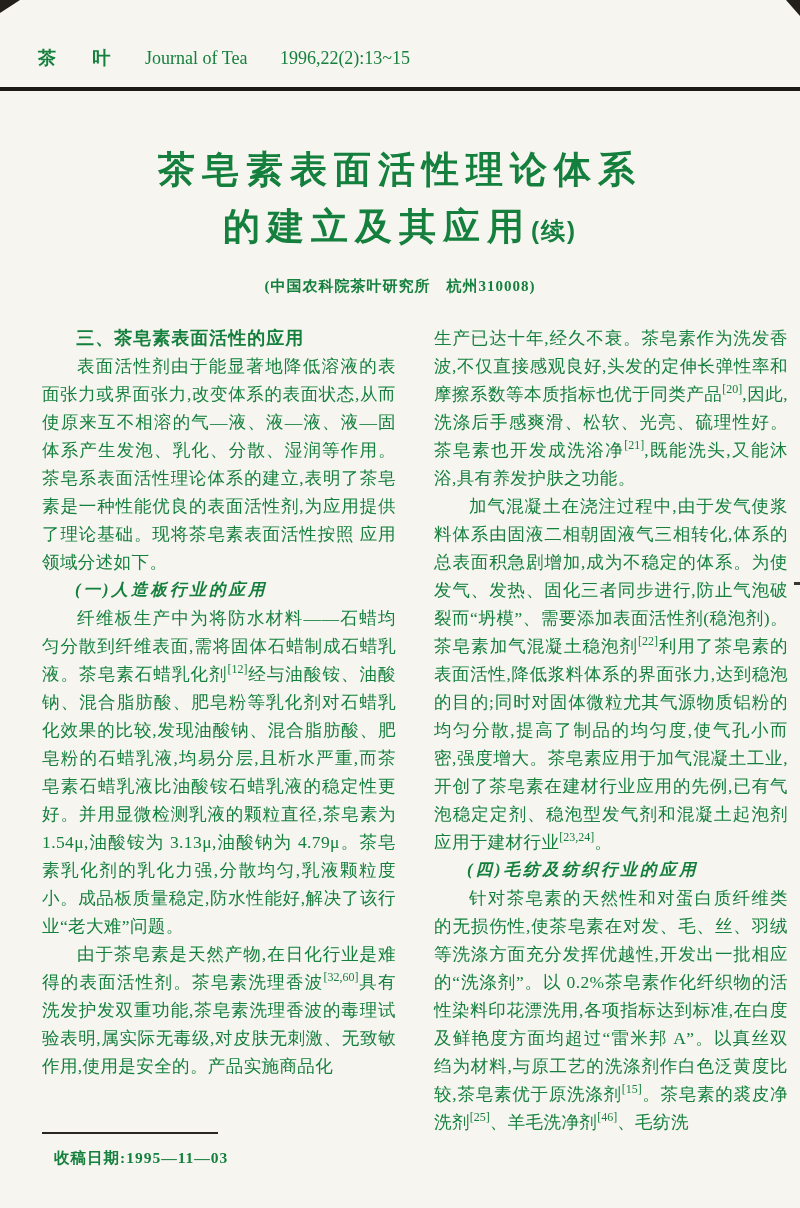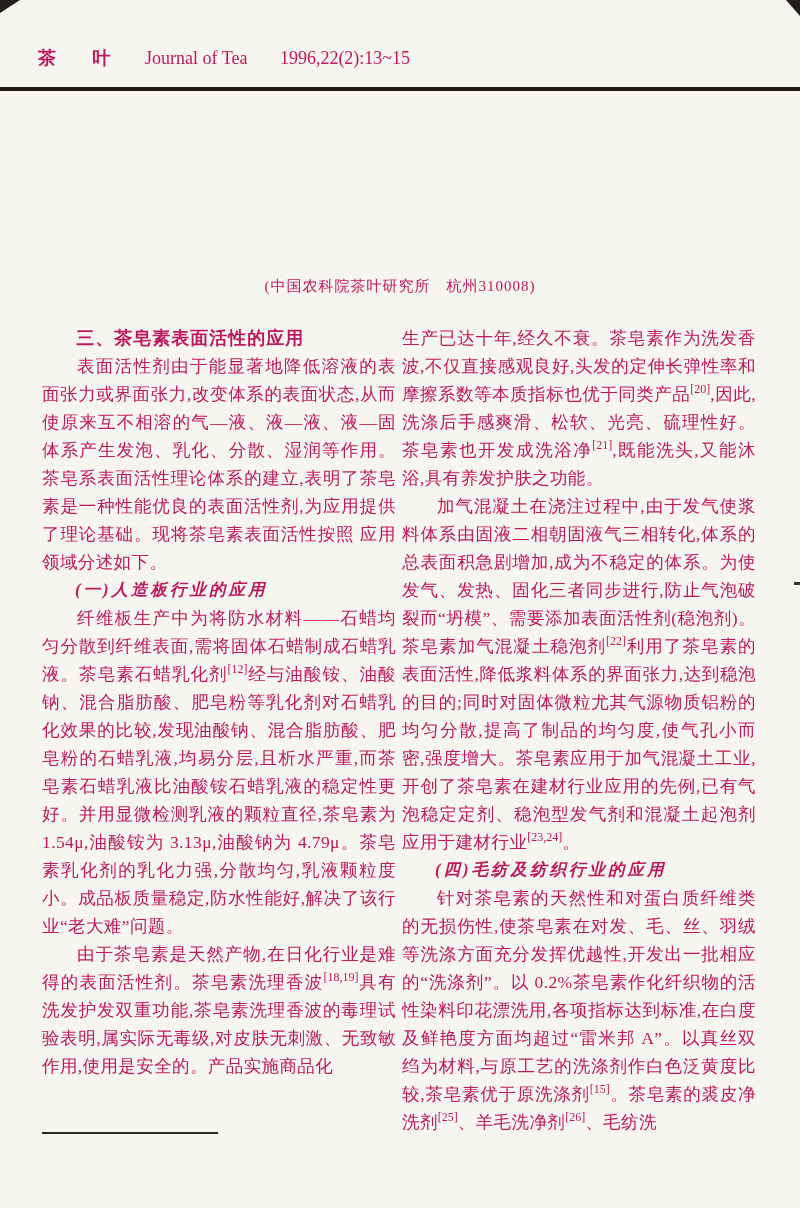--- a/index.html
+++ b/index.html
@@ -1,21 +1,21 @@
 <!DOCTYPE html>
 <html><head>
 <meta charset="utf-8">
 <style>
   html,body{margin:0;padding:0;background:#d9d6d0;}
   .page{
     position:relative;
     width:800px;height:1208px;
     margin:0 auto;
     background:#f7f5f0;
-    color:#be185d;
+    color:#15803d;
     font-family:"Liberation Serif", serif;
     overflow:hidden;
     box-sizing:border-box;
   }
   
   .corner-tl{position:absolute;top:0;left:0;width:0;height:0;
     border-top:13px solid #23201c;border-right:20px solid transparent;}
   .corner-tr{position:absolute;top:0;right:0;width:0;height:0;
     border-top:16px solid #23201c;border-left:14px solid transparent;}
   .edge-dot{position:absolute;right:0;top:582px;width:6px;height:3px;background:#3a362f;}
@@ -35,27 +35,27 @@
   }
   .title .cont{font-size:24px;letter-spacing:2px;}
 
   .authors{
     position:absolute;top:244px;left:0;width:100%;text-align:center;
     font-size:18px;font-weight:bold;font-style:italic;letter-spacing:4px;
     white-space:pre;
   }
   .affiliation{
     position:absolute;top:277px;left:0;width:100%;text-align:center;
-    font-size:15px;font-weight:normal;letter-spacing:1px;white-space:pre;
+    font-size:15px;font-weight:bold;letter-spacing:1px;white-space:pre;
   }
 
   
   .columns{
     position:absolute;top:324px;left:42px;
-    display:flex;gap:6px;
+    display:flex;gap:38px;
   }
   .col{
     width:354px;height:860px;position:relative;
     font-size:17.5px;line-height:28px;
     letter-spacing:0.4px;
     text-align:justify;
   }
   .col p{margin:0;}
   .indent{text-indent:2em;}
   .sec-heading{
@@ -83,37 +83,42 @@
   <div class="corner-tr"></div>
   <div class="edge-dot"></div>
 
   <div class="jhead">
     <span class="jname-cn">茶 叶</span>
     <span class="jname-en">Journal of Tea</span>
     <span class="jissue">1996,22(2):13~15</span>
   </div>
   <div class="header-rule"></div>
 
+  <h1 class="title">
+    <span>茶皂素表面活性理论体系</span><br>
+    <span>的建立及其应用</span><span class="cont">(续)</span>
+  </h1>
 
   <div class="affiliation">(中国农科院茶叶研究所　杭州310008)</div>
 
   <div class="columns">
 
     <div class="col">
       <h2 class="sec-heading">三、茶皂素表面活性的应用</h2>
       <p class="indent">表面活性剂由于能显著地降低溶液的表面张力或界面张力,改变体系的表面状态,从而使原来互不相溶的气—液、液—液、液—固体系产生发泡、乳化、分散、湿润等作用。茶皂系表面活性理论体系的建立,表明了茶皂素是一种性能优良的表面活性剂,为应用提供了理论基础。现将茶皂素表面活性按照 应用领域分述如下。</p>
       <h3 class="sub-heading">(一)人造板行业的应用</h3>
       <p class="indent">纤维板生产中为将防水材料——石蜡均匀分散到纤维表面,需将固体石蜡制成石蜡乳液。茶皂素石蜡乳化剂<sup>[12]</sup>经与油酸铵、油酸钠、混合脂肪酸、肥皂粉等乳化剂对石蜡乳化效果的比较,发现油酸钠、混合脂肪酸、肥皂粉的石蜡乳液,均易分层,且析水严重,而茶皂素石蜡乳液比油酸铵石蜡乳液的稳定性更好。并用显微检测乳液的颗粒直径,茶皂素为 1.54μ,油酸铵为 3.13μ,油酸钠为 4.79μ。茶皂素乳化剂的乳化力强,分散均匀,乳液颗粒度小。成品板质量稳定,防水性能好,解决了该行业“老大难”问题。</p>
-      <p class="indent">由于茶皂素是天然产物,在日化行业是难得的表面活性剂。茶皂素洗理香波<sup>[18,19]</sup>具有洗发护发双重功能,茶皂素洗理香波的毒理试验表明,属实际无毒级,对皮肤无刺激、无致敏作用,使用是安全的。产品实施商品化</p>
+      <p class="indent">由于茶皂素是天然产物,在日化行业是难得的表面活性剂。茶皂素洗理香波<sup>[32,60]</sup>具有洗发护发双重功能,茶皂素洗理香波的毒理试验表明,属实际无毒级,对皮肤无刺激、无致敏作用,使用是安全的。产品实施商品化</p>
       <div class="foot">
         <div class="foot-rule"></div>
+        <div class="received">收稿日期:1995—11—03</div>
       </div>
     </div>
 
     <div class="col">
       <p>生产已达十年,经久不衰。茶皂素作为洗发香波,不仅直接感观良好,头发的定伸长弹性率和摩擦系数等本质指标也优于同类产品<sup>[20]</sup>,因此,洗涤后手感爽滑、松软、光亮、硫理性好。茶皂素也开发成洗浴净<sup>[21]</sup>,既能洗头,又能沐浴,具有养发护肤之功能。</p>
       <p class="indent">加气混凝土在浇注过程中,由于发气使浆料体系由固液二相朝固液气三相转化,体系的总表面积急剧增加,成为不稳定的体系。为使发气、发热、固化三者同步进行,防止气泡破裂而“坍模”、需要添加表面活性剂(稳泡剂)。茶皂素加气混凝土稳泡剂<sup>[22]</sup>利用了茶皂素的表面活性,降低浆料体系的界面张力,达到稳泡的目的;同时对固体微粒尤其气源物质铝粉的均匀分散,提高了制品的均匀度,使气孔小而密,强度增大。茶皂素应用于加气混凝土工业,开创了茶皂素在建材行业应用的先例,已有气泡稳定定剂、稳泡型发气剂和混凝土起泡剂应用于建材行业<sup>[23,24]</sup>。</p>
       <h3 class="sub-heading">(四)毛纺及纺织行业的应用</h3>
-      <p class="indent">针对茶皂素的天然性和对蛋白质纤维类的无损伤性,使茶皂素在对发、毛、丝、羽绒等洗涤方面充分发挥优越性,开发出一批相应的“洗涤剂”。以 0.2%茶皂素作化纤织物的活性染料印花漂洗用,各项指标达到标准,在白度及鲜艳度方面均超过“雷米邦 A”。以真丝双绉为材料,与原工艺的洗涤剂作白色泛黄度比较,茶皂素优于原洗涤剂<sup>[15]</sup>。茶皂素的裘皮净洗剂<sup>[25]</sup>、羊毛洗净剂<sup>[26]</sup>、毛纺洗</p>
+      <p class="indent">针对茶皂素的天然性和对蛋白质纤维类的无损伤性,使茶皂素在对发、毛、丝、羽绒等洗涤方面充分发挥优越性,开发出一批相应的“洗涤剂”。以 0.2%茶皂素作化纤织物的活性染料印花漂洗用,各项指标达到标准,在白度及鲜艳度方面均超过“雷米邦 A”。以真丝双绉为材料,与原工艺的洗涤剂作白色泛黄度比较,茶皂素优于原洗涤剂<sup>[15]</sup>。茶皂素的裘皮净洗剂<sup>[25]</sup>、羊毛洗净剂<sup>[46]</sup>、毛纺洗</p>
     </div>
 
   </div>
 </div>
 
 </body></html>

